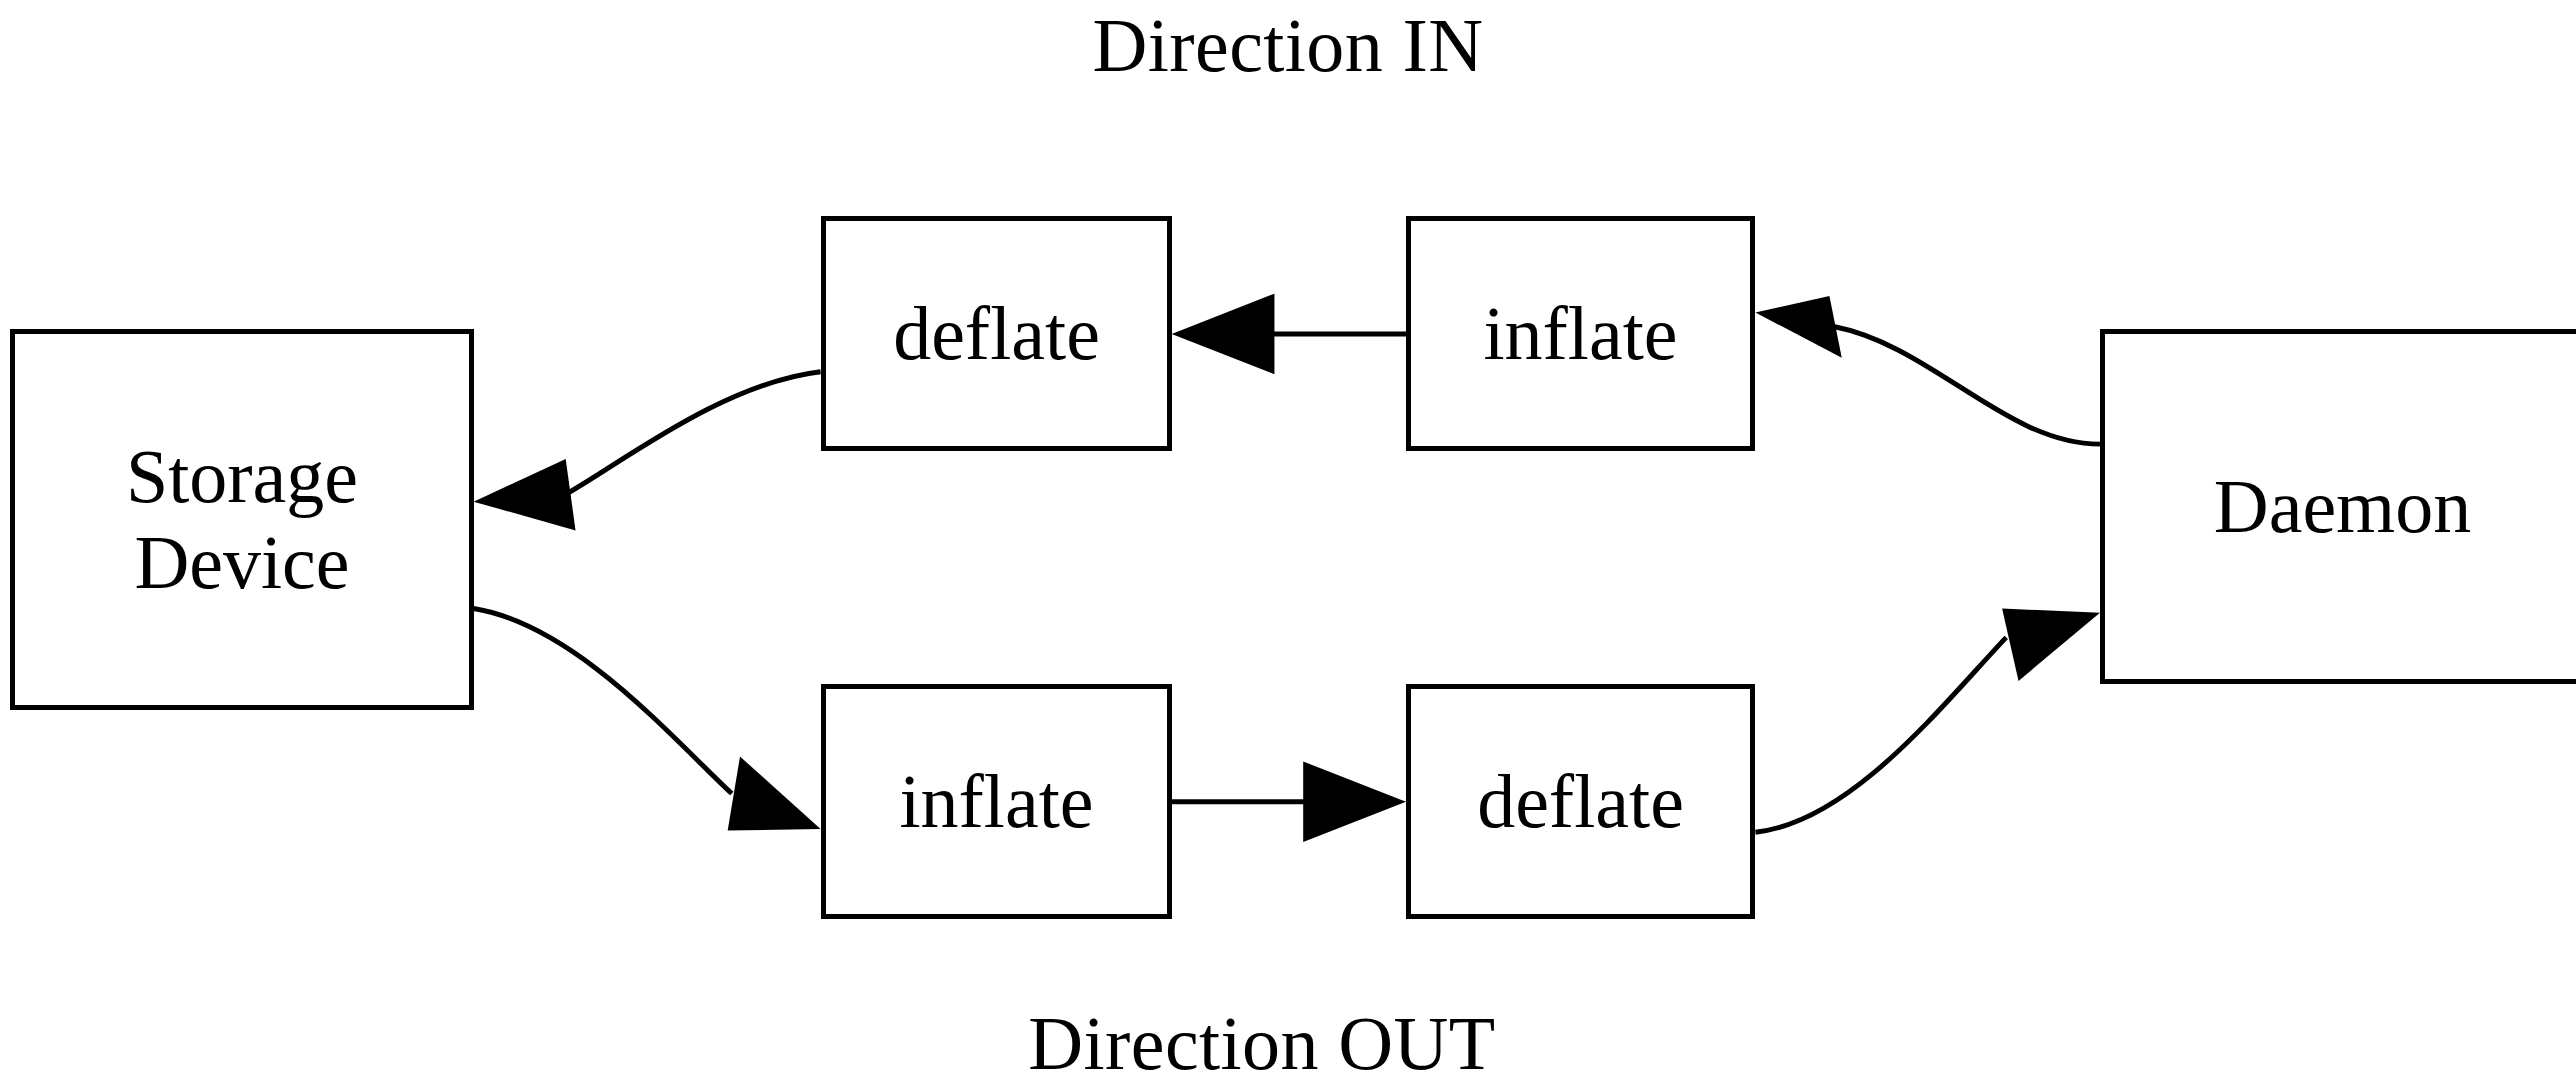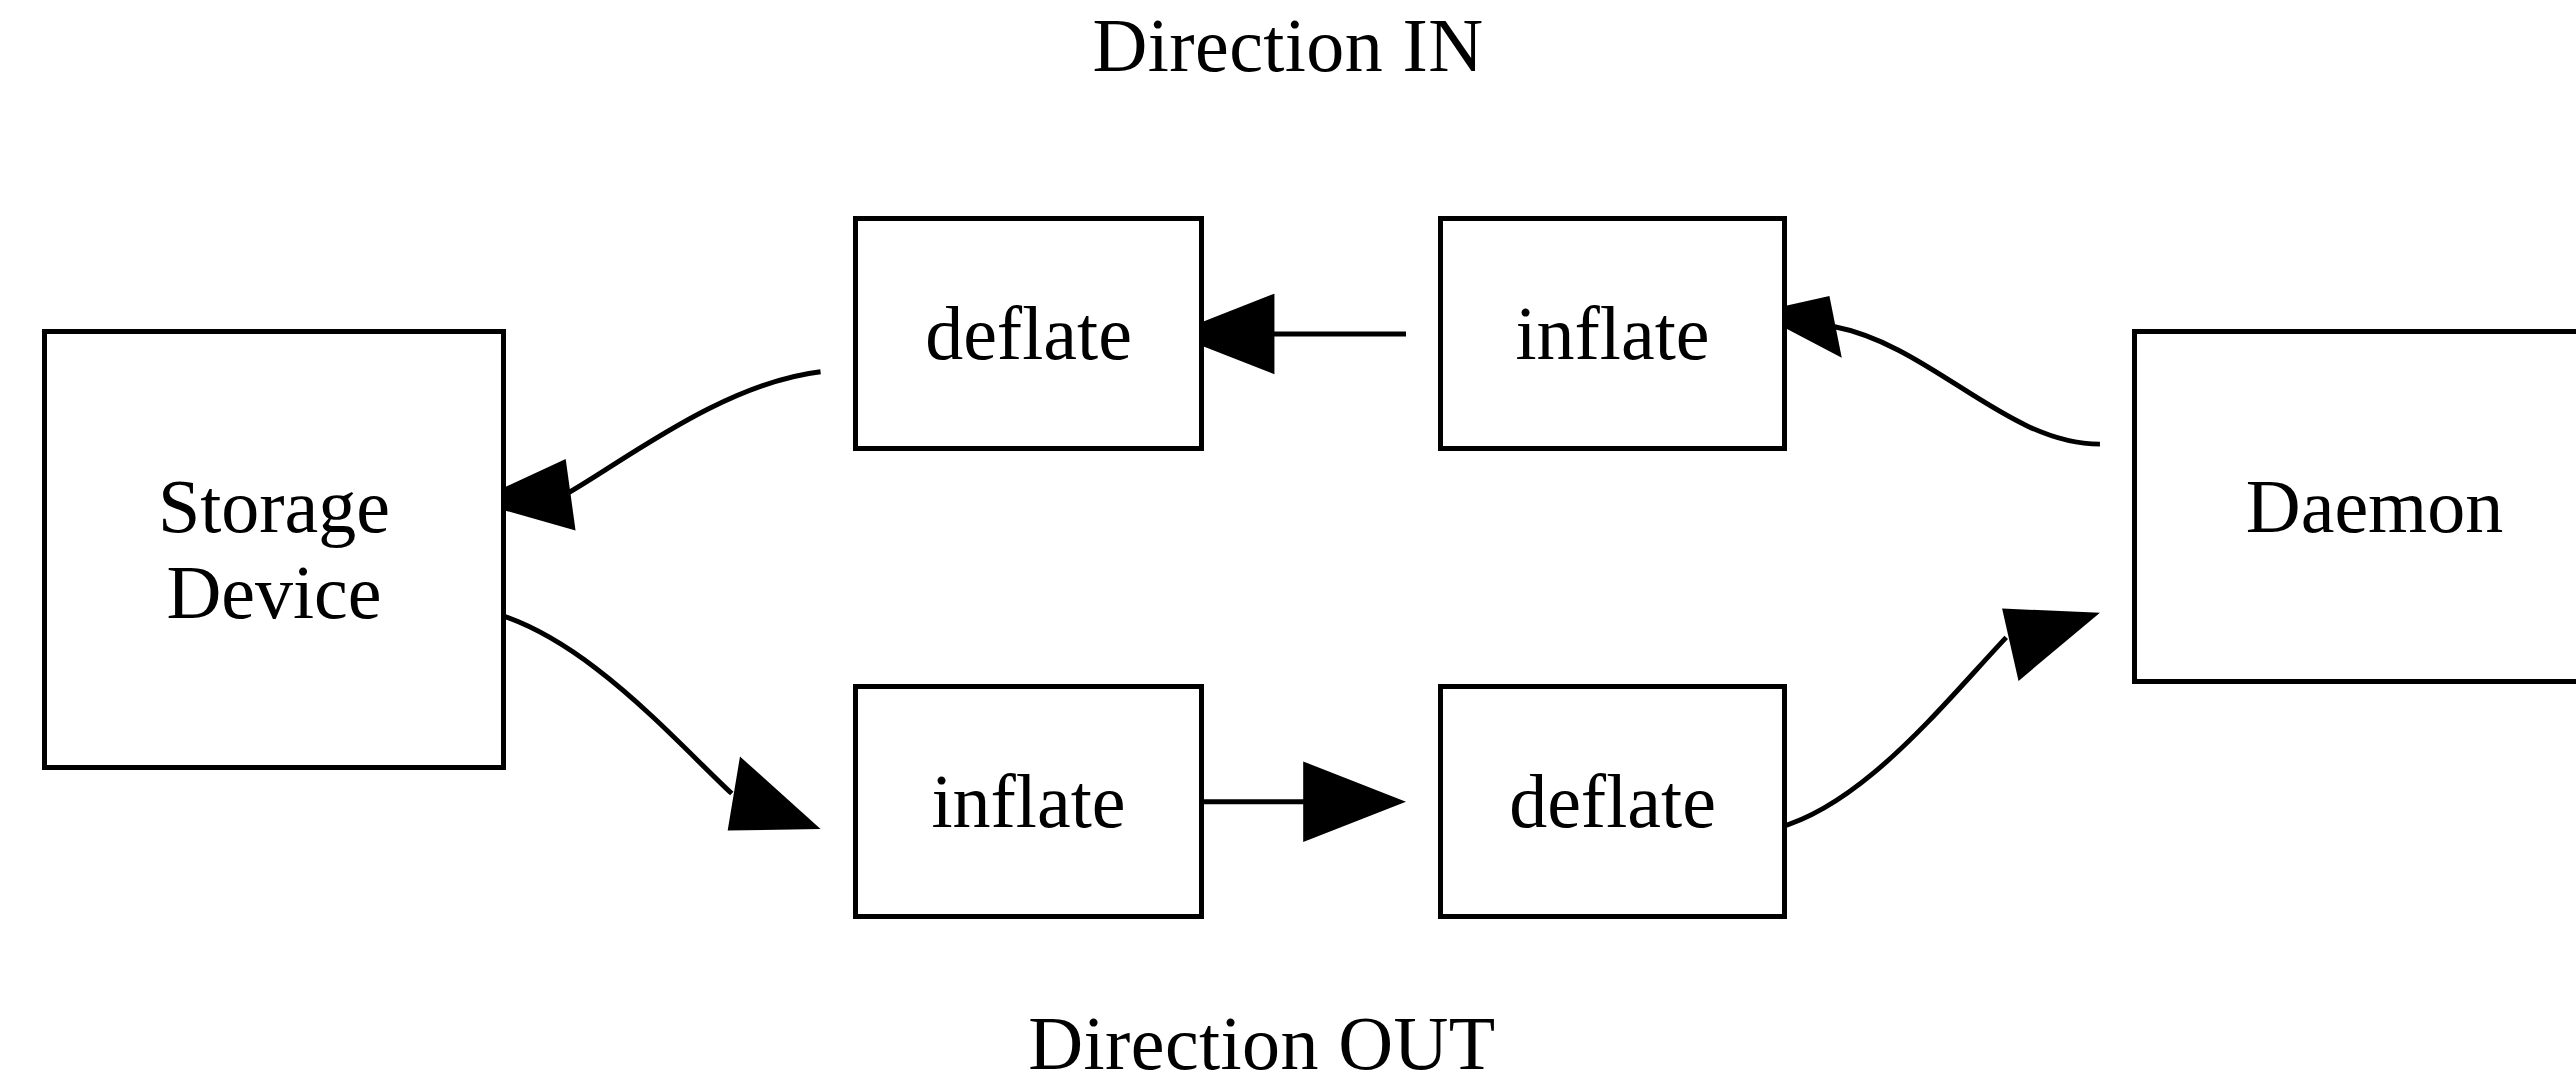--- a/index.html
+++ b/index.html
@@ -39,24 +39,23 @@
     border: 5px solid #000000;
     display: flex;
     flex-direction: column;
     align-items: center;
     justify-content: center;
     font-size: 76px;
     line-height: 1.12;
     color: #000000;
     white-space: nowrap;
     z-index: 3;
-    margin-left: 32px;
   }
   .node .line { display: block; }
-  #node-storage  { left: 10px;   top: 329px;  width: 464px;  height: 441px; }
+  #node-storage  { left: 10px;   top: 329px;  width: 464px;  height: 381px; }
   #node-device   { left: 2100px; top: 329px;  width: 485px;  height: 355px; }
   #node-deflate-in  { left: 821px;  top: 216px;  width: 351px; height: 235px; }
   #node-inflate-in  { left: 1406px; top: 216px;  width: 349px; height: 235px; }
   #node-inflate-out { left: 821px;  top: 684px;  width: 351px; height: 235px; }
   #node-deflate-out { left: 1406px; top: 684px;  width: 349px; height: 235px; }
   
   #edges {
     position: absolute;
     left: 0; top: 0;
     width: 2576px;

